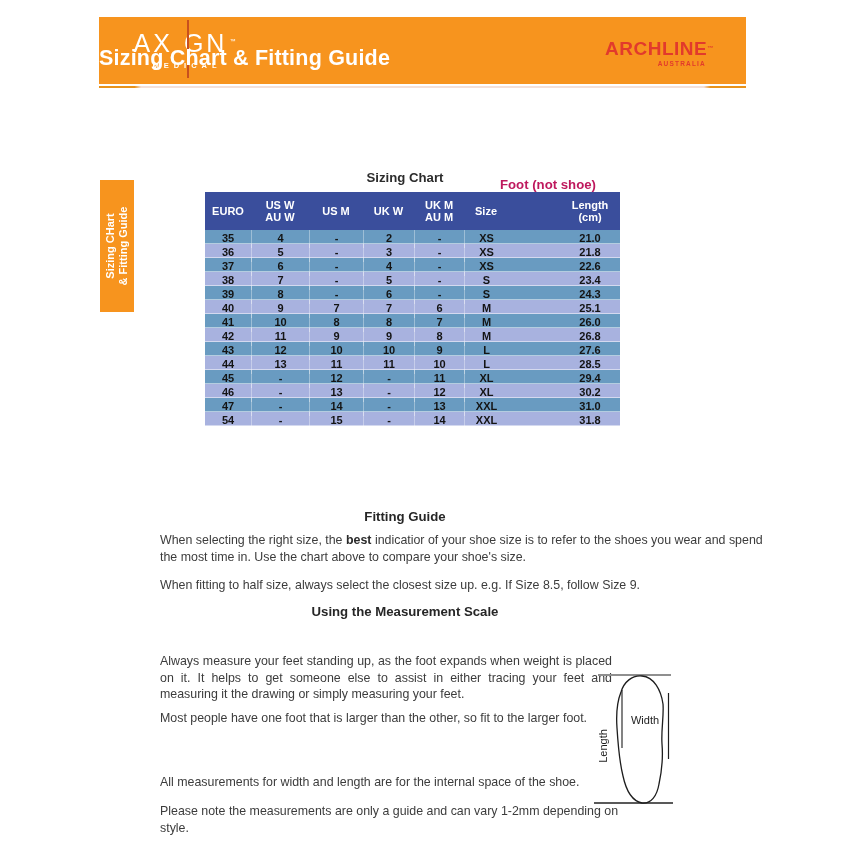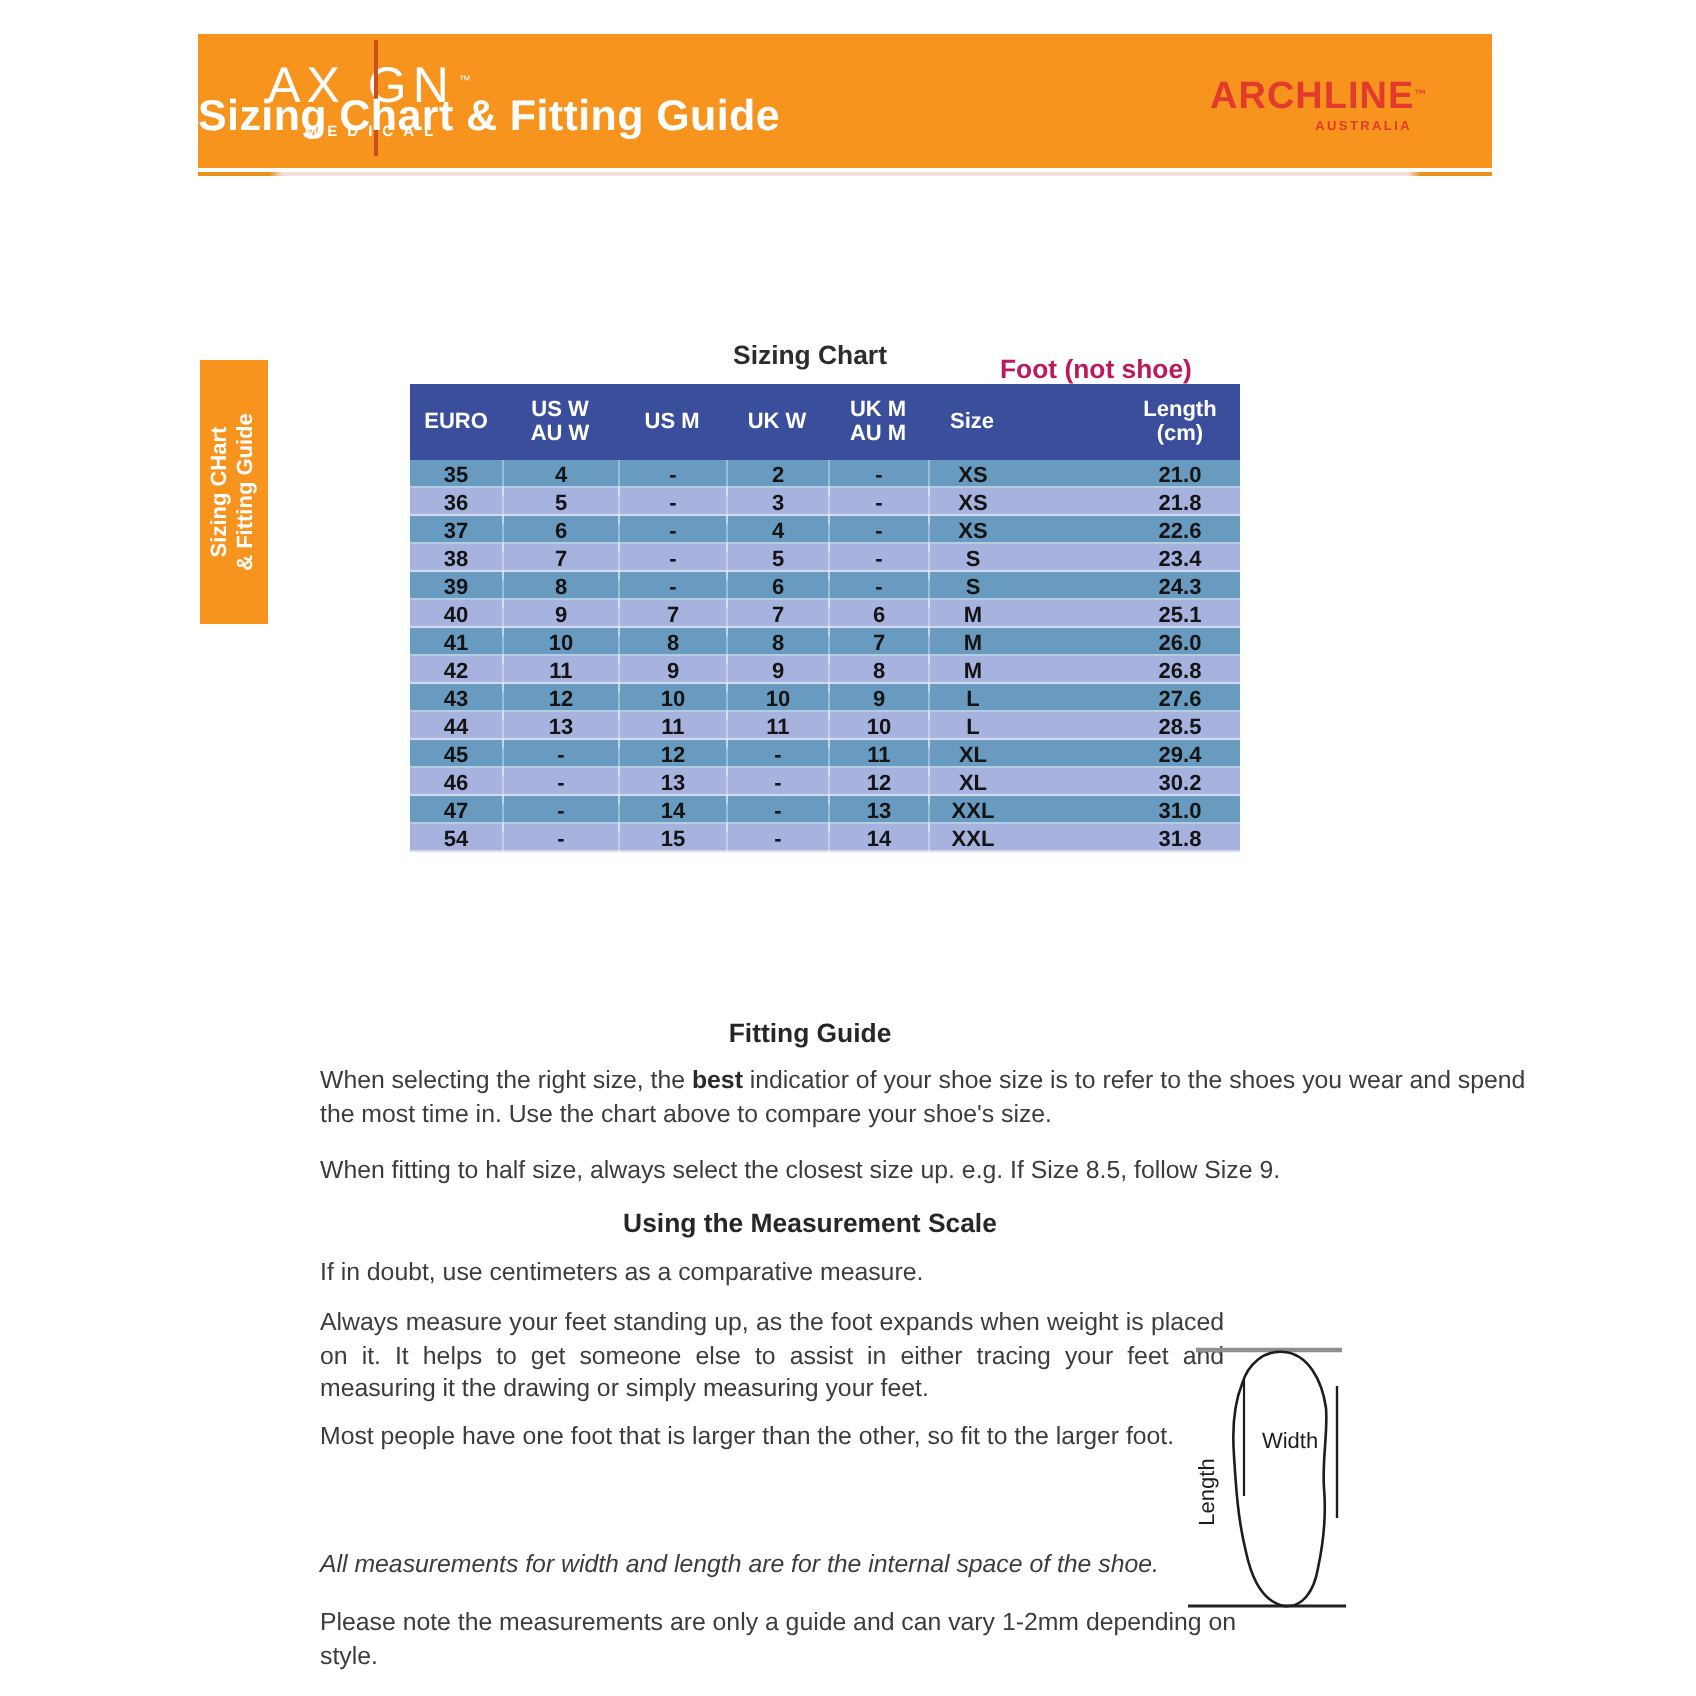--- a/index.html
+++ b/index.html
@@ -251,24 +251,23 @@
           <div class="tcell">31.8</div>
         </div>
       </div>
   </div>
 
   <div class="sec-title" style="top:509px;">Fitting Guide</div>
   <div class="para" style="top:532px;width:618px;"><span>When selecting the right size, the </span><b>best</b><span> indicatior of your shoe size is to refer to the shoes you wear and spend the most time in. Use the chart above to compare your shoe's size.</span></div>
   <div class="para" style="top:577px;width:620px;">When fitting to half size, always select the closest size up. e.g. If Size 8.5, follow Size 9.</div>
 
   <div class="sec-title" style="top:604px;">Using the Measurement Scale</div>
-  <div class="para" style="top:628px;width:500px;">If in doubt, use centimeters as a comparative measure.</div>
   <div class="para" style="top:653px;width:452px;text-align:justify;">Always measure your feet standing up, as the foot expands when weight is placed on it. It helps to get someone else to assist in either tracing your feet and measuring it the drawing or simply measuring your feet.</div>
   <div class="para" style="top:710px;width:500px;">Most people have one foot that is larger than the other, so fit to the larger foot.</div>
-  <div class="para" style="top:774px;width:520px;font-style:italic;">All measurements for width and length are for the internal space of the shoe.</div>
+  <div class="para" style="top:774px;width:520px;">All measurements for width and length are for the internal space of the shoe.</div>
   <div class="para" style="top:803px;width:472px;">Please note the measurements are only a guide and can vary 1-2mm depending on style.</div>
 
   <svg class="foot-svg" width="120" height="152" viewBox="0 0 120 152">
     <line x1="10" y1="15" x2="83" y2="15" stroke="#8F8F8F" stroke-width="2.2"></line>
     <line x1="6" y1="143" x2="85" y2="143" stroke="#222222" stroke-width="1.4"></line>
     <path d="M54,16 C44,15 36,22 33,32 C29,42 28,54 29,68 C30,84 31,100 35,116
              C38,130 44,141 54,143 C63,144 69,136 71,124 C74,110 75,96 74,84
              C73,70 76,56 75,44 C73,30 66,17 54,16 Z" fill="none" stroke="#1d1d1d" stroke-width="1.3"></path>
     <line x1="34" y1="30" x2="34" y2="88" stroke="#1d1d1d" stroke-width="1.1"></line>
     <line x1="80.5" y1="33" x2="80.5" y2="99" stroke="#1d1d1d" stroke-width="1.2"></line>

